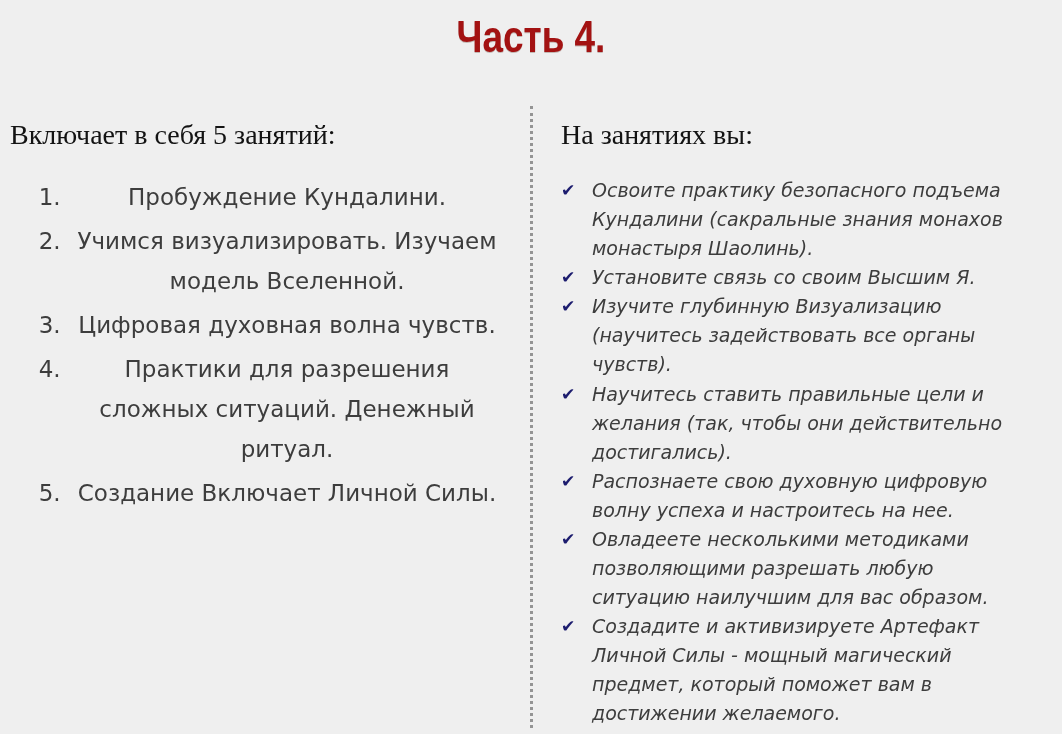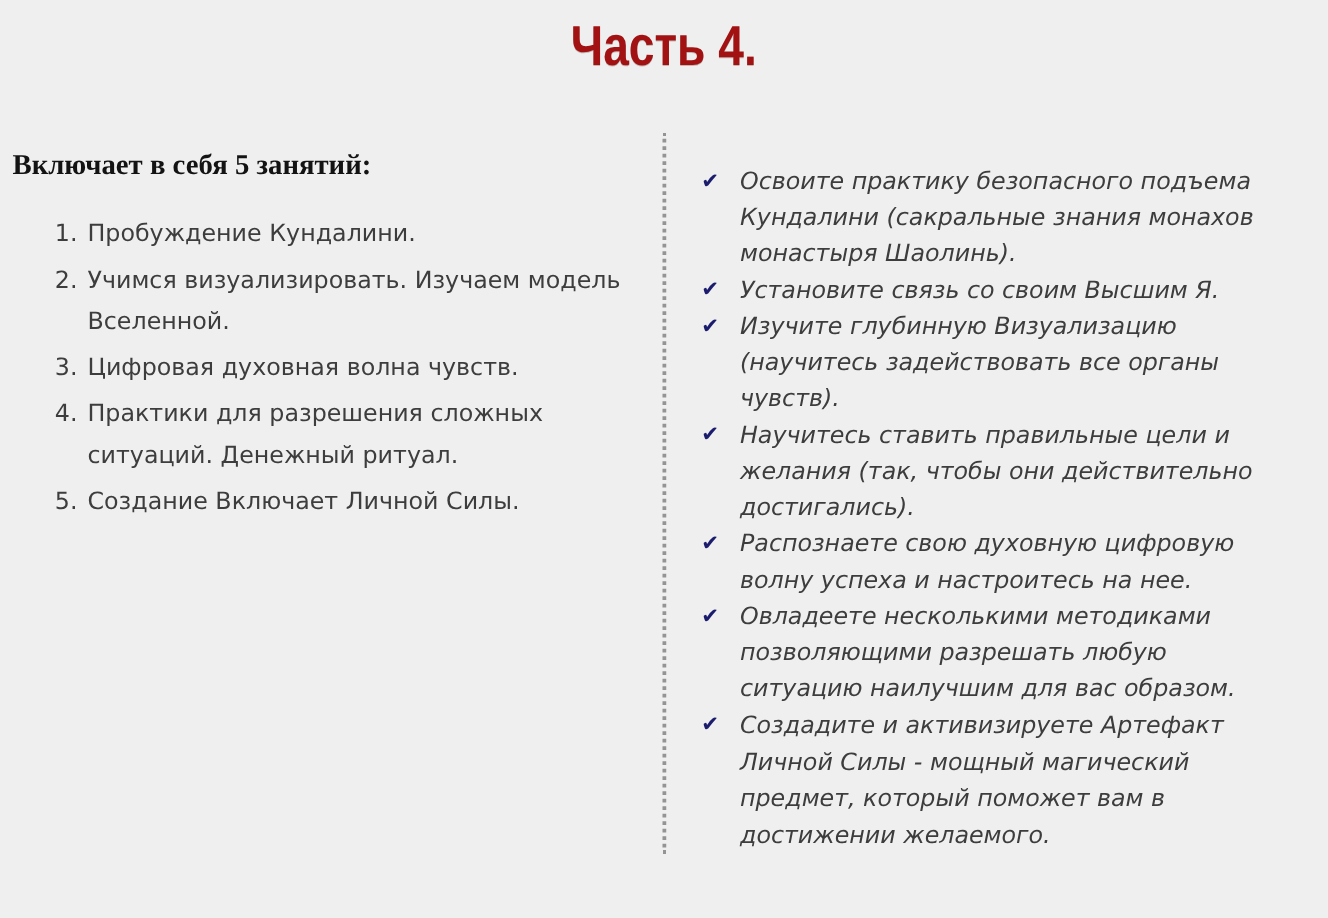--- a/index.html
+++ b/index.html
@@ -44,31 +44,32 @@
   }
   .columns{
     display:flex;
     align-items:stretch;
     margin-top:44px;
     padding-left:10px;
   }
   .col-heading{
     margin:12px 0 0;
     font-family:"Liberation Serif","DejaVu Serif",serif;
-    font-weight:bold;
-    font-size:23px;
+    font-weight:normal;
+    font-size:28px;
     line-height:1.2;
     color:#131313;
   }
   .col-left{flex:0 0 520px;}
   .col-left ol{
     margin:26px 0 0;
     padding-left:58px;
-    font-size:19px;
+    font-size:23px;
     line-height:1.74;
+    text-align:center;
   }
   .col-left li{
     margin-bottom:4px;
     padding-left:2px;
     max-width:436px;
   }
   .divider{
     flex:0 0 0px;
     width:0;
     border-left:3px dotted var(--divider-gray);
@@ -114,20 +115,21 @@
         <li>Учимся визуализировать. Изучаем модель Вселенной.</li>
         <li>Цифровая духовная волна чувств.</li>
         <li>Практики для разрешения сложных ситуаций. Денежный ритуал.</li>
         <li>Создание Включает Личной Силы.</li>
       </ol>
     </section>
 
     <div class="divider"></div>
 
     <section class="col-right">
+      <h3 class="col-heading">На занятиях вы:</h3>
       <ul>
         <li>
           <span class="check">✔</span>
           <span class="li-text">Освоите практику безопасного подъема Кундалини (сакральные знания монахов монастыря Шаолинь).</span>
         </li>
         <li>
           <span class="check">✔</span>
           <span class="li-text">Установите связь со своим Высшим Я.</span>
         </li>
         <li>

